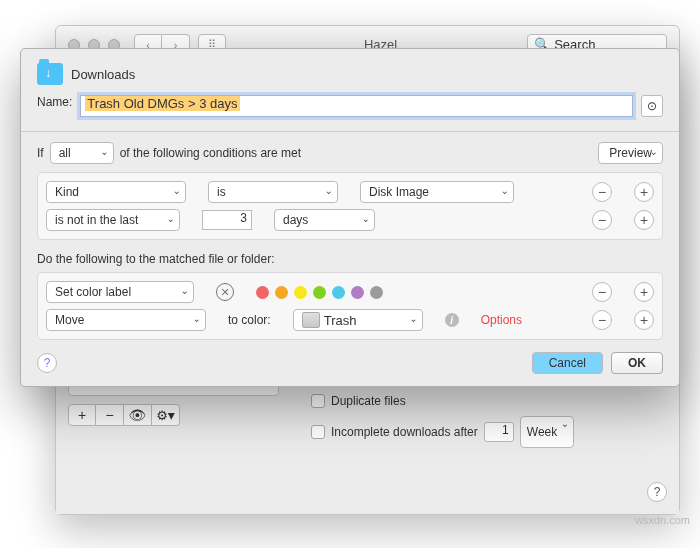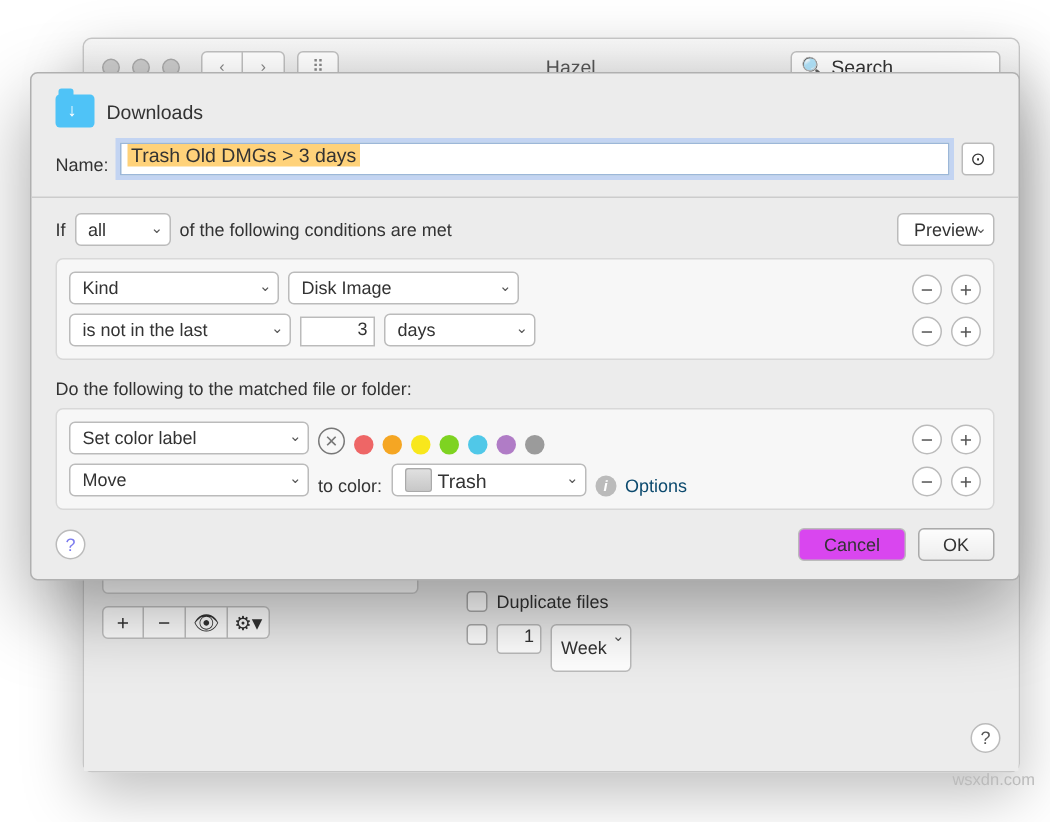--- a/index.html
+++ b/index.html
@@ -18,55 +18,55 @@
 .parent-body{position:absolute;top:38px;left:0;right:0;bottom:0;background:#ececec;display:flex}
 .leftpanel{width:235px;padding:12px}
 .folderlist{background:#fff;border:1px solid #ccc;border-radius:4px;height:320px}
 .flbtns{display:flex;gap:0;margin-top:8px}
 .flbtn{width:28px;height:22px;background:#fff;border:1px solid #c0c0c0;border-left:none;display:flex;align-items:center;justify-content:center;font-size:14px}
 .flbtn:first-child{border-left:1px solid #c0c0c0;border-radius:4px 0 0 4px}
 .flbtn:last-child{border-radius:0 4px 4px 0}
 .rightpanel{flex:1;padding:12px}
 .throwbox{background:#ececec;border-top:1px solid #ccc;margin-top:280px;padding:12px 8px}
 .throwtitle{color:#555;margin-bottom:10px}
-.chkrow{display:flex;align-items:flex-start;gap:6px;margin-bottom:8px}
+.chkrow{display:flex;align-items:center;gap:6px;margin-bottom:8px}
 .chk{width:14px;height:14px;background:#fff;border:1px solid #aaa;border-radius:3px}
 .numfield{width:30px;height:20px;background:#fff;border:1px solid #bbb;border-radius:3px;text-align:right;padding:0 4px;font-size:12px}
 .selsmall{height:32px;background:#fff;border:1px solid #bbb;border-radius:4px;padding:0 16px 0 6px;font-size:12px;position:relative;display:inline-flex;align-items:center}
 .selsmall::after{content:"⌄";position:absolute;right:4px;top:1px;font-size:10px;color:#555}
 .helpbtn{width:20px;height:20px;border-radius:50%;background:#fff;border:1px solid #bbb;display:flex;align-items:center;justify-content:center;color:#555;font-size:12px;position:absolute;bottom:12px;right:12px}
 .sheet{position:absolute;left:20px;top:48px;width:660px;background:#ececec;border:1px solid #b0b0b0;border-radius:5px;box-shadow:0 20px 50px rgba(0,0,0,.35);padding:14px 16px 12px}
 .sheethdr{display:flex;align-items:center;gap:8px;margin-bottom:10px}
 .foldericon{width:26px;height:22px;background:#4fc3f7;border-radius:3px;position:relative}
 .foldericon::before{content:"";position:absolute;top:-4px;left:2px;width:10px;height:5px;background:#4fc3f7;border-radius:2px 2px 0 0}
 .foldericon::after{content:"↓";position:absolute;top:3px;left:8px;color:#fff;font-size:12px;font-weight:bold}
-.namerow{display:flex;align-items:flex-end;gap:8px;margin-bottom:14px}
+.namerow{display:flex;align-items:flex-start;gap:8px;margin-bottom:14px}
 .nameinput{flex:1;height:22px;background:#fff;border:1px solid #9cb7d8;border-radius:0;padding:0 4px;box-shadow:0 0 0 3px rgba(120,170,255,.35)}
 .nameinput .hl{display:inline-block;background:#ffd27a;padding:0 2px}
 .loadbtn{width:22px;height:22px;border:1px solid #bbb;border-radius:3px;background:#fff;display:flex;align-items:center;justify-content:center;font-size:12px}
 .sep{height:1px;background:#ccc;margin:6px -16px 10px}
 .condrow{display:flex;align-items:center;gap:6px;margin-bottom:8px}
 .sel{height:22px;background:#fff;border:1px solid #bbb;border-radius:4px;padding:0 18px 0 8px;position:relative;display:inline-flex;align-items:center;font-size:12px}
 .sel::after{content:"⌄";position:absolute;right:4px;top:3px;font-size:10px;color:#555}
 .condbox{background:#f7f7f7;border:1px solid #d8d8d8;border-radius:5px;padding:8px;margin-bottom:12px}
-.rowflex{display:flex;align-items:flex-end;gap:6px;margin-bottom:6px}
+.rowflex{display:flex;align-items:center;gap:22px;margin-bottom:6px}
 .rowflex:last-child{margin-bottom:0}
 .spacer{flex:1}
 .rndbtn{width:20px;height:20px;border:1px solid #bbb;border-radius:10px;background:#fff;display:flex;align-items:center;justify-content:center;font-size:14px;line-height:1;color:#555}
 .numin{width:50px;height:20px;background:#fff;border:1px solid #bbb;border-radius:0;text-align:right;padding:0 4px;font-size:12px}
 .lbl{font-size:12px;color:#333}
 .clearbtn{width:18px;height:18px;border-radius:50%;border:1.5px solid #777;display:flex;align-items:center;justify-content:center;font-size:11px;color:#777}
 .dots{display:flex;gap:6px}
 .dot{width:13px;height:13px;border-radius:50%}
 .trashicon{width:18px;height:16px;background:linear-gradient(#e0e0e0,#c8c8c8);border:1px solid #aaa;border-radius:2px;position:relative;display:inline-block;margin-right:4px}
 .infoicon{width:14px;height:14px;border-radius:50%;background:#bbb;color:#fff;display:inline-flex;align-items:center;justify-content:center;font-size:10px;font-style:italic;font-weight:bold}
 .sheetftr{display:flex;align-items:center;margin-top:10px}
 .help2{width:20px;height:20px;border-radius:50%;background:#fff;border:1px solid #bbb;display:flex;align-items:center;justify-content:center;color:#7a7aee;font-size:12px}
-.btn{height:22px;padding:0 16px;border:1px solid #bbb;border-radius:4px;background:#d946ef;font-size:12px;margin-left:8px}
-.btn.primary{background:linear-gradient(#fdfdfd,#ededed);border-color:#aaa;font-weight:400}
+.btn{height:22px;padding:0 16px;border:1px solid #bbb;border-radius:4px;background:#7dd3fc;font-size:12px;margin-left:8px}
+.btn.primary{background:linear-gradient(#fdfdfd,#ededed);border-color:#aaa;font-weight:700}
 .watermark{position:absolute;bottom:22px;right:10px;font-size:11px;color:#bbb}
 </style>
 </head>
 <body>
 
 <div class="parent-window">
   <div class="titlebar">
     <div class="traffic">
       <div class="tl"></div>
       <div class="tl"></div>
@@ -95,20 +95,21 @@
     </div>
     <div class="rightpanel">
       <div class="throwbox">
         <div class="throwtitle">Throw away:</div>
         <div class="chkrow">
           <div class="chk"></div>
           <span class="lbl">Duplicate files</span>
         </div>
         <div class="chkrow">
           <div class="chk"></div>
+          <span class="lbl">Incomplete downloads after</span>
           <span class="numfield">1</span>
           <span class="selsmall">Week</span>
         </div>
       </div>
       <div class="helpbtn">?</div>
     </div>
   </div>
 </div>
 
 <div class="sheet">
@@ -129,40 +130,41 @@
     <span class="lbl">If</span>
     <span class="sel" style="width:64px">all</span>
     <span class="lbl">of the following conditions are met</span>
     <div class="spacer"></div>
     <div class="sel" style="padding:0 10px">Preview</div>
   </div>
 
   <div class="condbox">
     <div class="rowflex">
       <span class="sel" style="width:140px">Kind</span>
+      <span class="sel" style="width:130px">is</span>
       <span class="sel" style="width:154px">Disk Image</span>
       <div class="spacer"></div>
       <div class="rndbtn">−</div>
       <div class="rndbtn">+</div>
     </div>
     <div class="rowflex">
-      <span class="sel" style="width:148px">is not in the last</span>
+      <span class="sel" style="width:134px">is not in the last</span>
       <span class="numin">3</span>
       <span class="sel" style="width:101px">days</span>
       <div class="spacer"></div>
       <div class="rndbtn">−</div>
       <div class="rndbtn">+</div>
     </div>
   </div>
 
   <div class="lbl" style="margin-bottom:6px">Do the following to the matched file or folder:</div>
 
   <div class="condbox">
     <div class="rowflex">
-      <span class="sel" style="width:160px">Set color label</span>
+      <span class="sel" style="width:148px">Set color label</span>
       <div class="clearbtn">✕</div>
       <div class="dots">
         <div class="dot" style="background:#e66"></div>
         <div class="dot" style="background:#f5a623"></div>
         <div class="dot" style="background:#f8e71c"></div>
         <div class="dot" style="background:#7ed321"></div>
         <div class="dot" style="background:#50c8e8"></div>
         <div class="dot" style="background:#b07cc6"></div>
         <div class="dot" style="background:#9b9b9b"></div>
       </div>
@@ -171,21 +173,21 @@
       <div class="rndbtn">+</div>
     </div>
     <div class="rowflex">
       <span class="sel" style="width:160px">Move</span>
       <span class="lbl">to color:</span>
       <span class="sel" style="width:130px">
           <span class="trashicon"></span>
           <span>Trash</span>
         </span>
       <span class="infoicon">i</span>
-      <span class="lbl" style="color:#0c4a6e">Options</span>
+      <span class="lbl" style="color:#ef4444">Options</span>
       <div class="spacer"></div>
       <div class="rndbtn">−</div>
       <div class="rndbtn">+</div>
     </div>
   </div>
 
   <div class="sheetftr">
     <div class="help2">?</div>
     <div class="spacer"></div>
     <button class="btn">Cancel</button>

